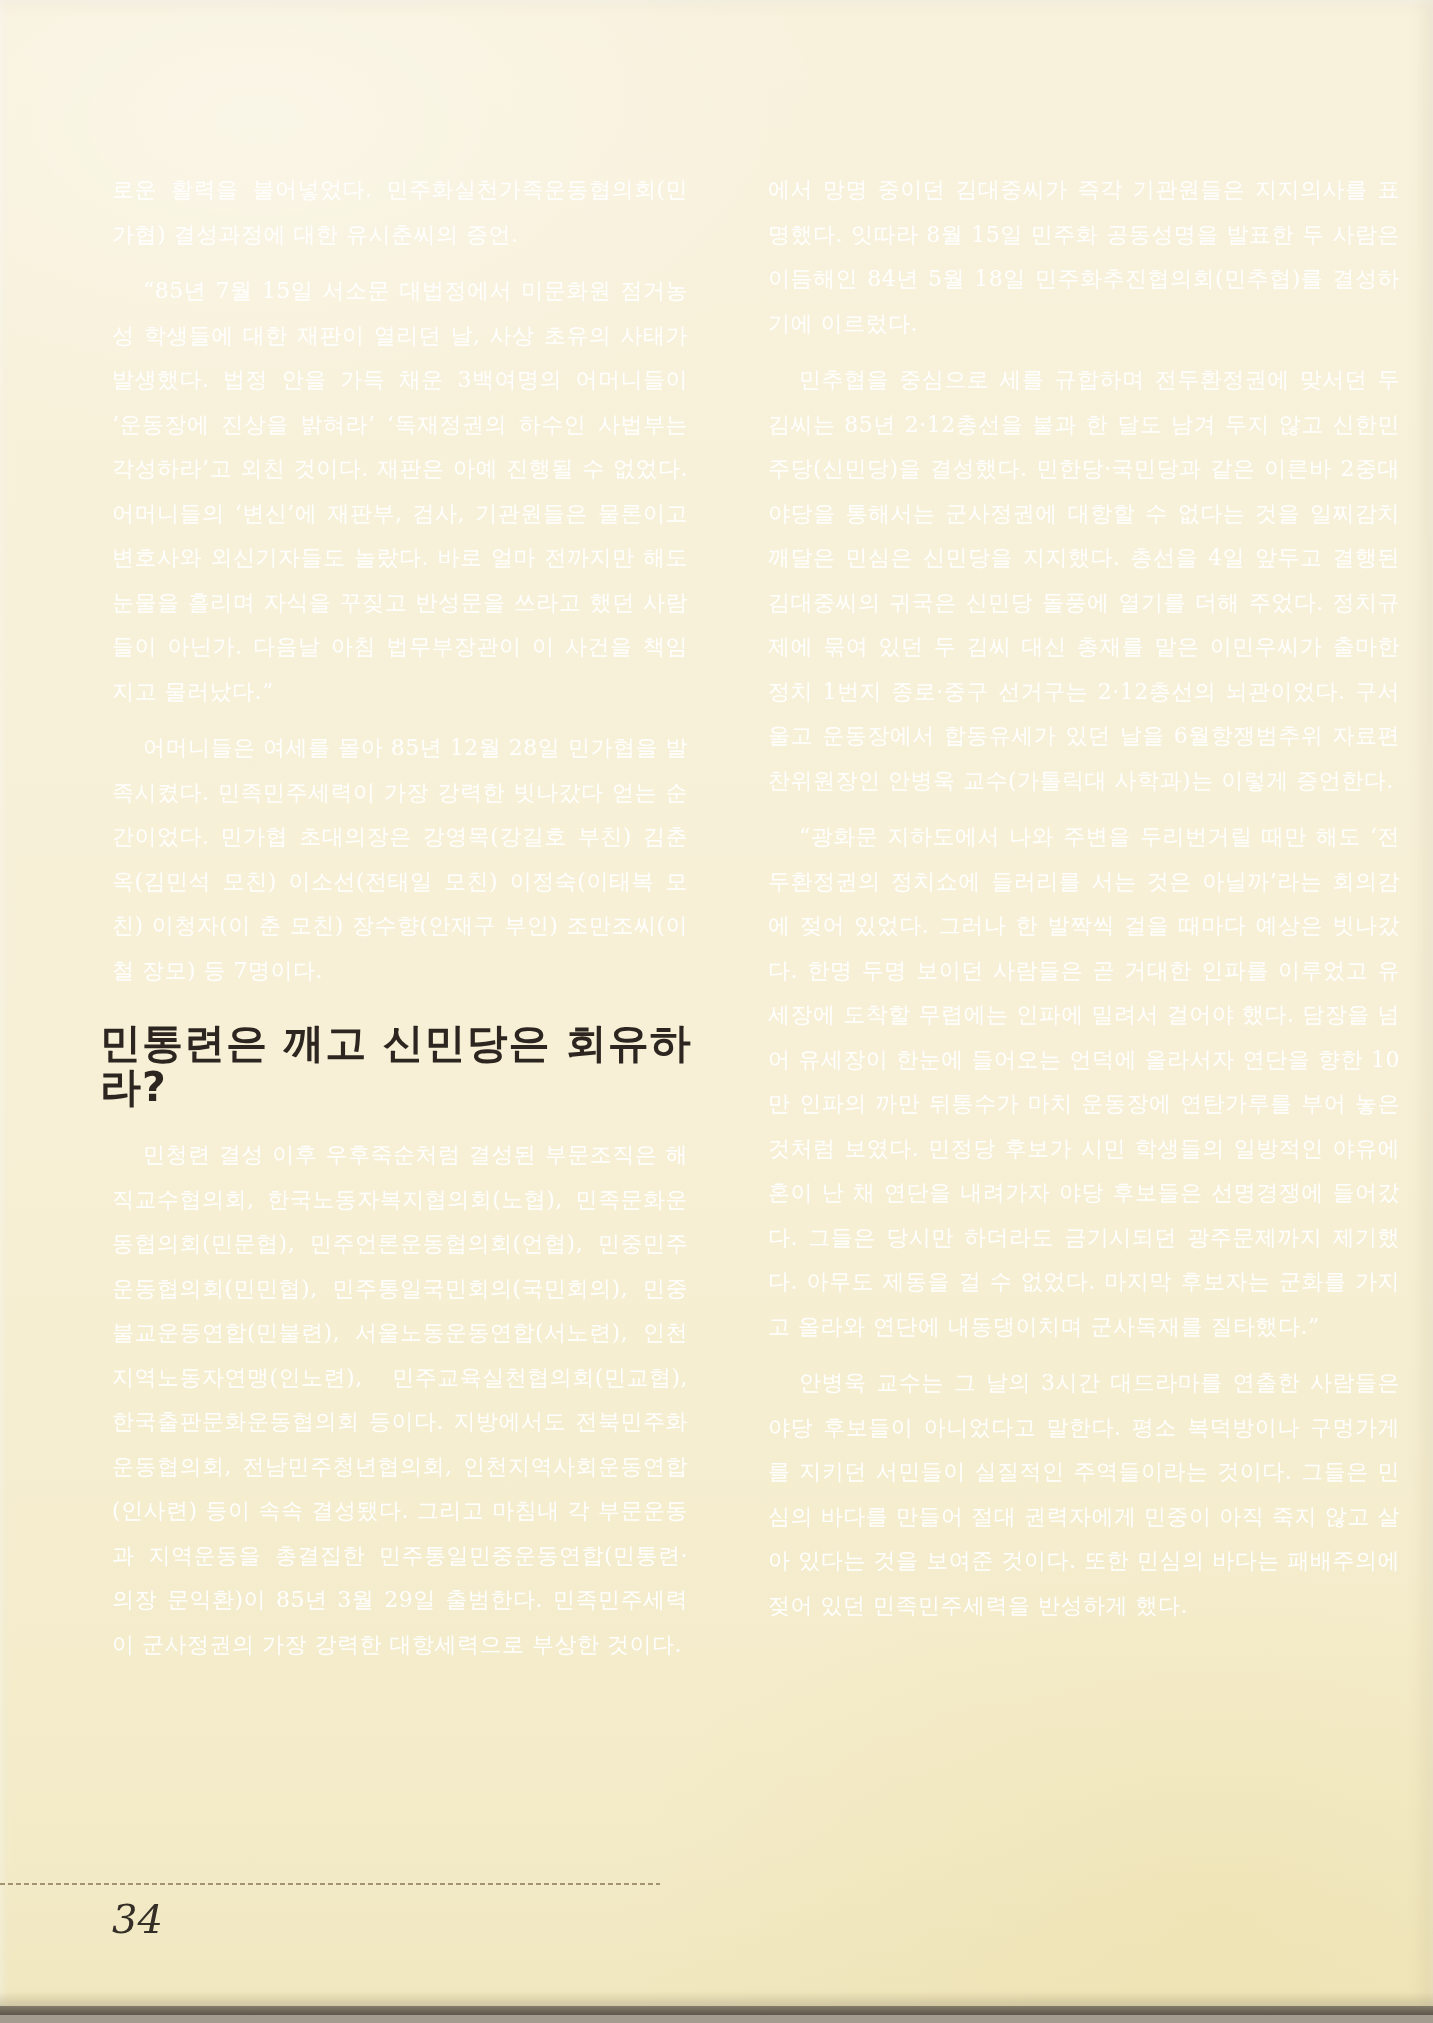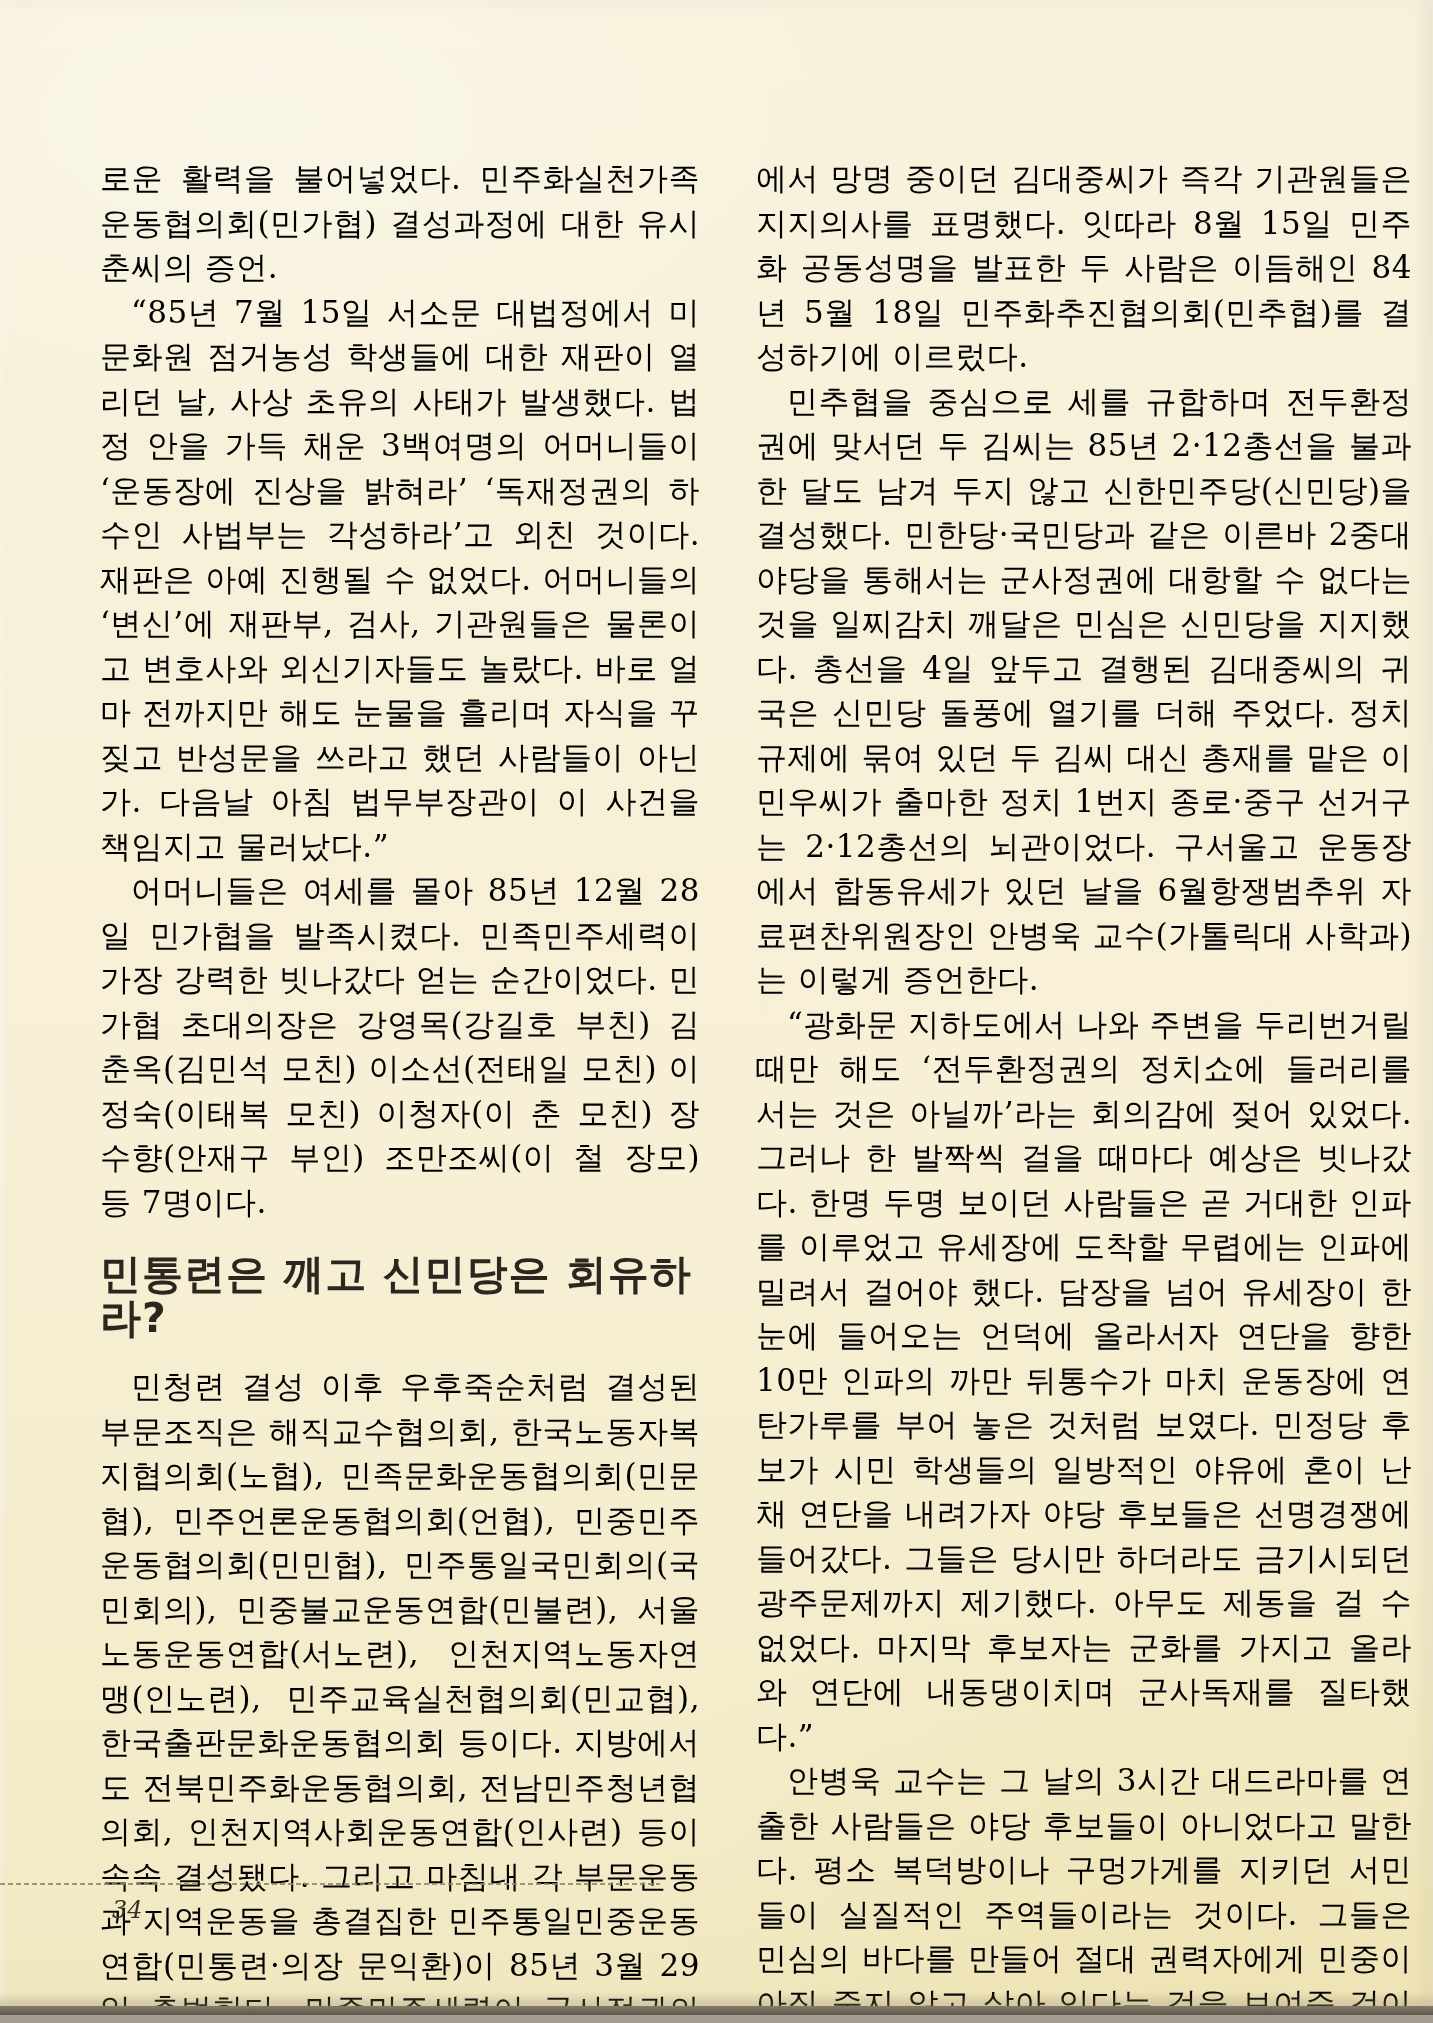--- a/index.html
+++ b/index.html
@@ -24,25 +24,25 @@
   }
   .columns {
     position:absolute;
     left:100px; top:156px;
     display:flex;
     gap:56px;
   }
   .col-left  { width:600px; }
   .col-right { width:656px; }
   .col p {
-    margin:0;
-    font-size:31px;
+    margin:12px;
+    font-size:22px;
     line-height:44.5px;
     letter-spacing:0.5px;
-    color:#000000;
+    color:#ffffff;
     text-align:justify;
     text-justify:inter-character;
   }
   .col p.indent { text-indent:31px; }
   .section-heading {
     font-family:"DejaVu Sans","Liberation Sans",sans-serif;
     font-weight:bold;
     font-size:41px;
     line-height:44px;
     letter-spacing:1px;
@@ -53,21 +53,21 @@
     position:absolute;
     left:0; top:1883px;
     width:660px; height:2px;
     background:repeating-linear-gradient(90deg,#93855f 0px,#93855f 5px,rgba(0,0,0,0) 5px,rgba(0,0,0,0) 8px);
     opacity:0.85;
   }
   .page-number {
     position:absolute;
     left:112px; top:1896px;
     font-style:italic;
-    font-size:24px;
+    font-size:40px;
     color:#342e27;
   }
   .edge-fade {
     position:absolute;
     left:0; top:1992px; width:1433px; height:14px;
     background:linear-gradient(180deg, rgba(190,178,140,0) 0%, rgba(160,148,112,0.35) 100%);
   }
   .edge-dark {
     position:absolute;
     left:0; top:2006px; width:1433px; height:9px;

